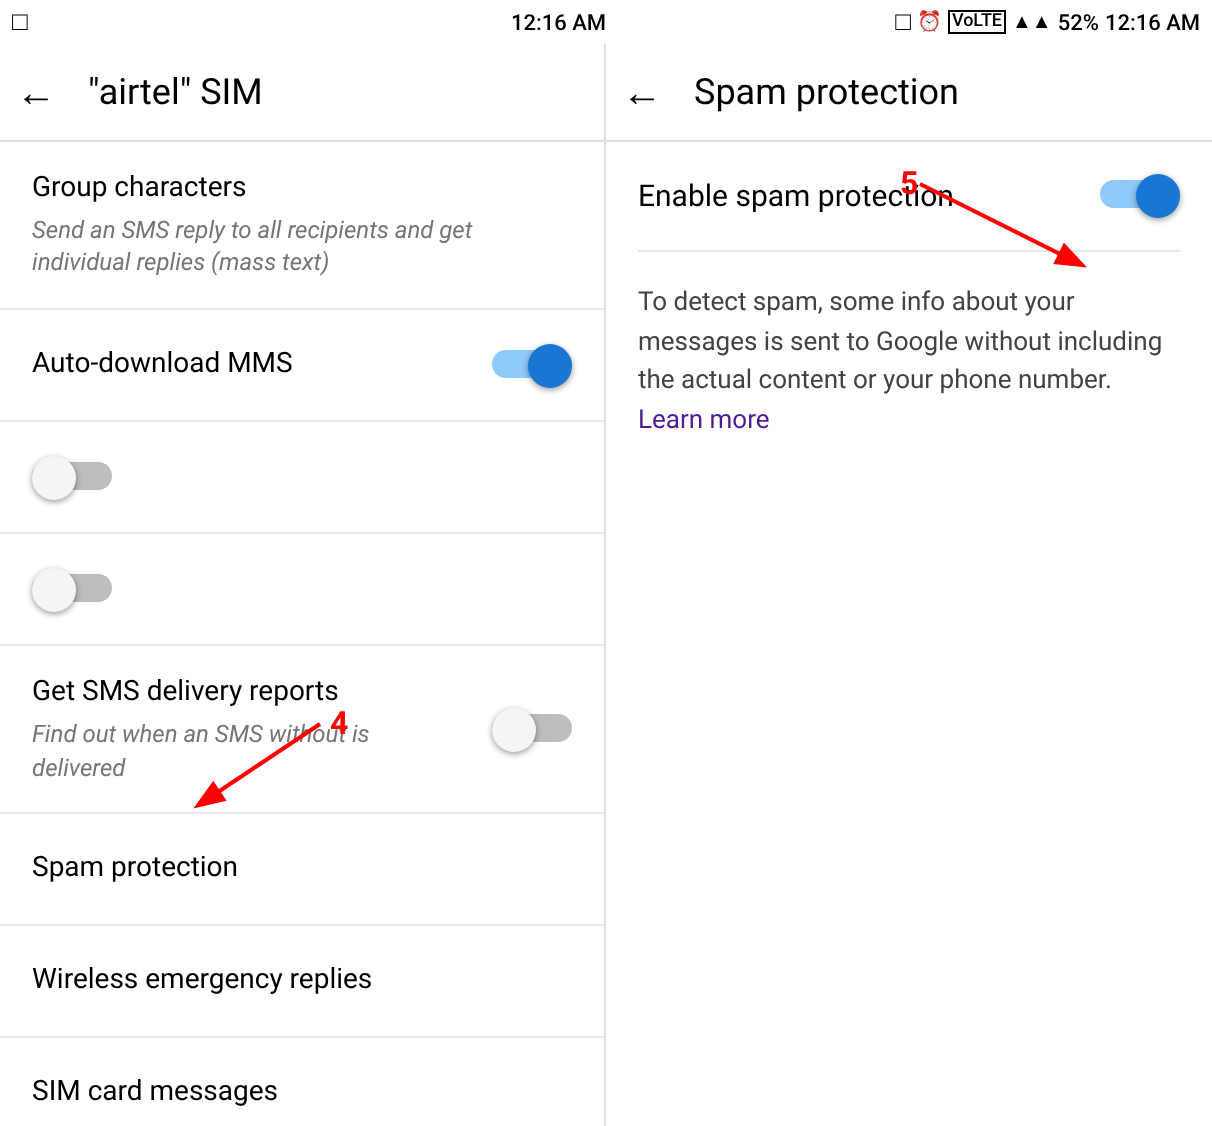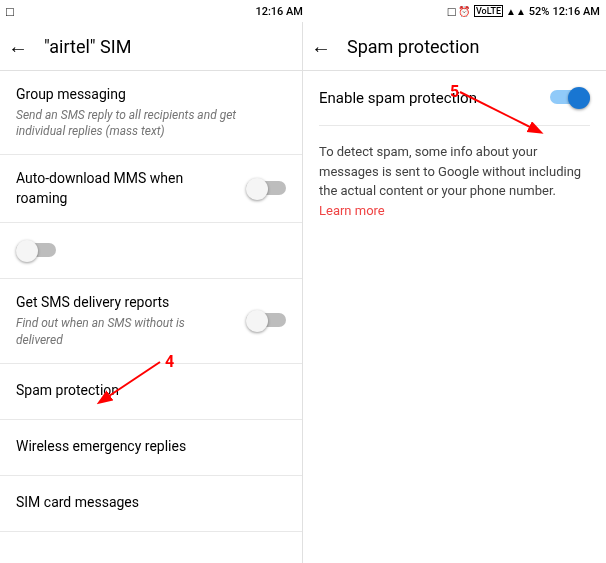--- a/index.html
+++ b/index.html
@@ -126,21 +126,21 @@
       font-size: 15px;
       color: #000;
     }
     .spam-description {
       font-size: 13px;
       color: #424242;
       line-height: 1.5;
       padding: 16px 0;
     }
     .spam-description a {
-      color: #ef4444;
+      color: #4c1d95;
       text-decoration: none;
     }
     .panels-wrapper {
       position: relative;
       display: flex;
       flex: 1;
     }
 
     
     .divider {
@@ -174,30 +174,36 @@
     <div class="top-bar">
       <span class="back-arrow">←</span>
       <span class="top-bar-title">"airtel" SIM</span>
     </div>
     <div class="divider"></div>
 
     <div class="settings-list">
 
       <div class="settings-item">
         <div class="settings-item-text">
-          <div class="settings-item-title">Group messaging</div>
+          <div class="settings-item-title">Group characters</div>
           <div class="settings-item-subtitle">Send an SMS reply to all recipients and get individual replies (mass text)</div>
         </div>
       </div>
 
-
-      <div class="settings-item">
-        <div class="settings-item-text">
-          <div class="settings-item-title">Auto-download MMS when roaming</div>
-        </div>
+      <div class="settings-item">
+        <div class="settings-item-text">
+          <div class="settings-item-title">Auto-download MMS</div>
+        </div>
+        <div class="toggle">
+          <div class="toggle-track on"></div>
+          <div class="toggle-thumb on"></div>
+        </div>
+      </div>
+
+      <div class="settings-item">
         <div class="toggle">
           <div class="toggle-track off"></div>
           <div class="toggle-thumb off"></div>
         </div>
       </div>
 
       <div class="settings-item">
         <div class="toggle">
           <div class="toggle-track off"></div>
           <div class="toggle-thumb off"></div>

